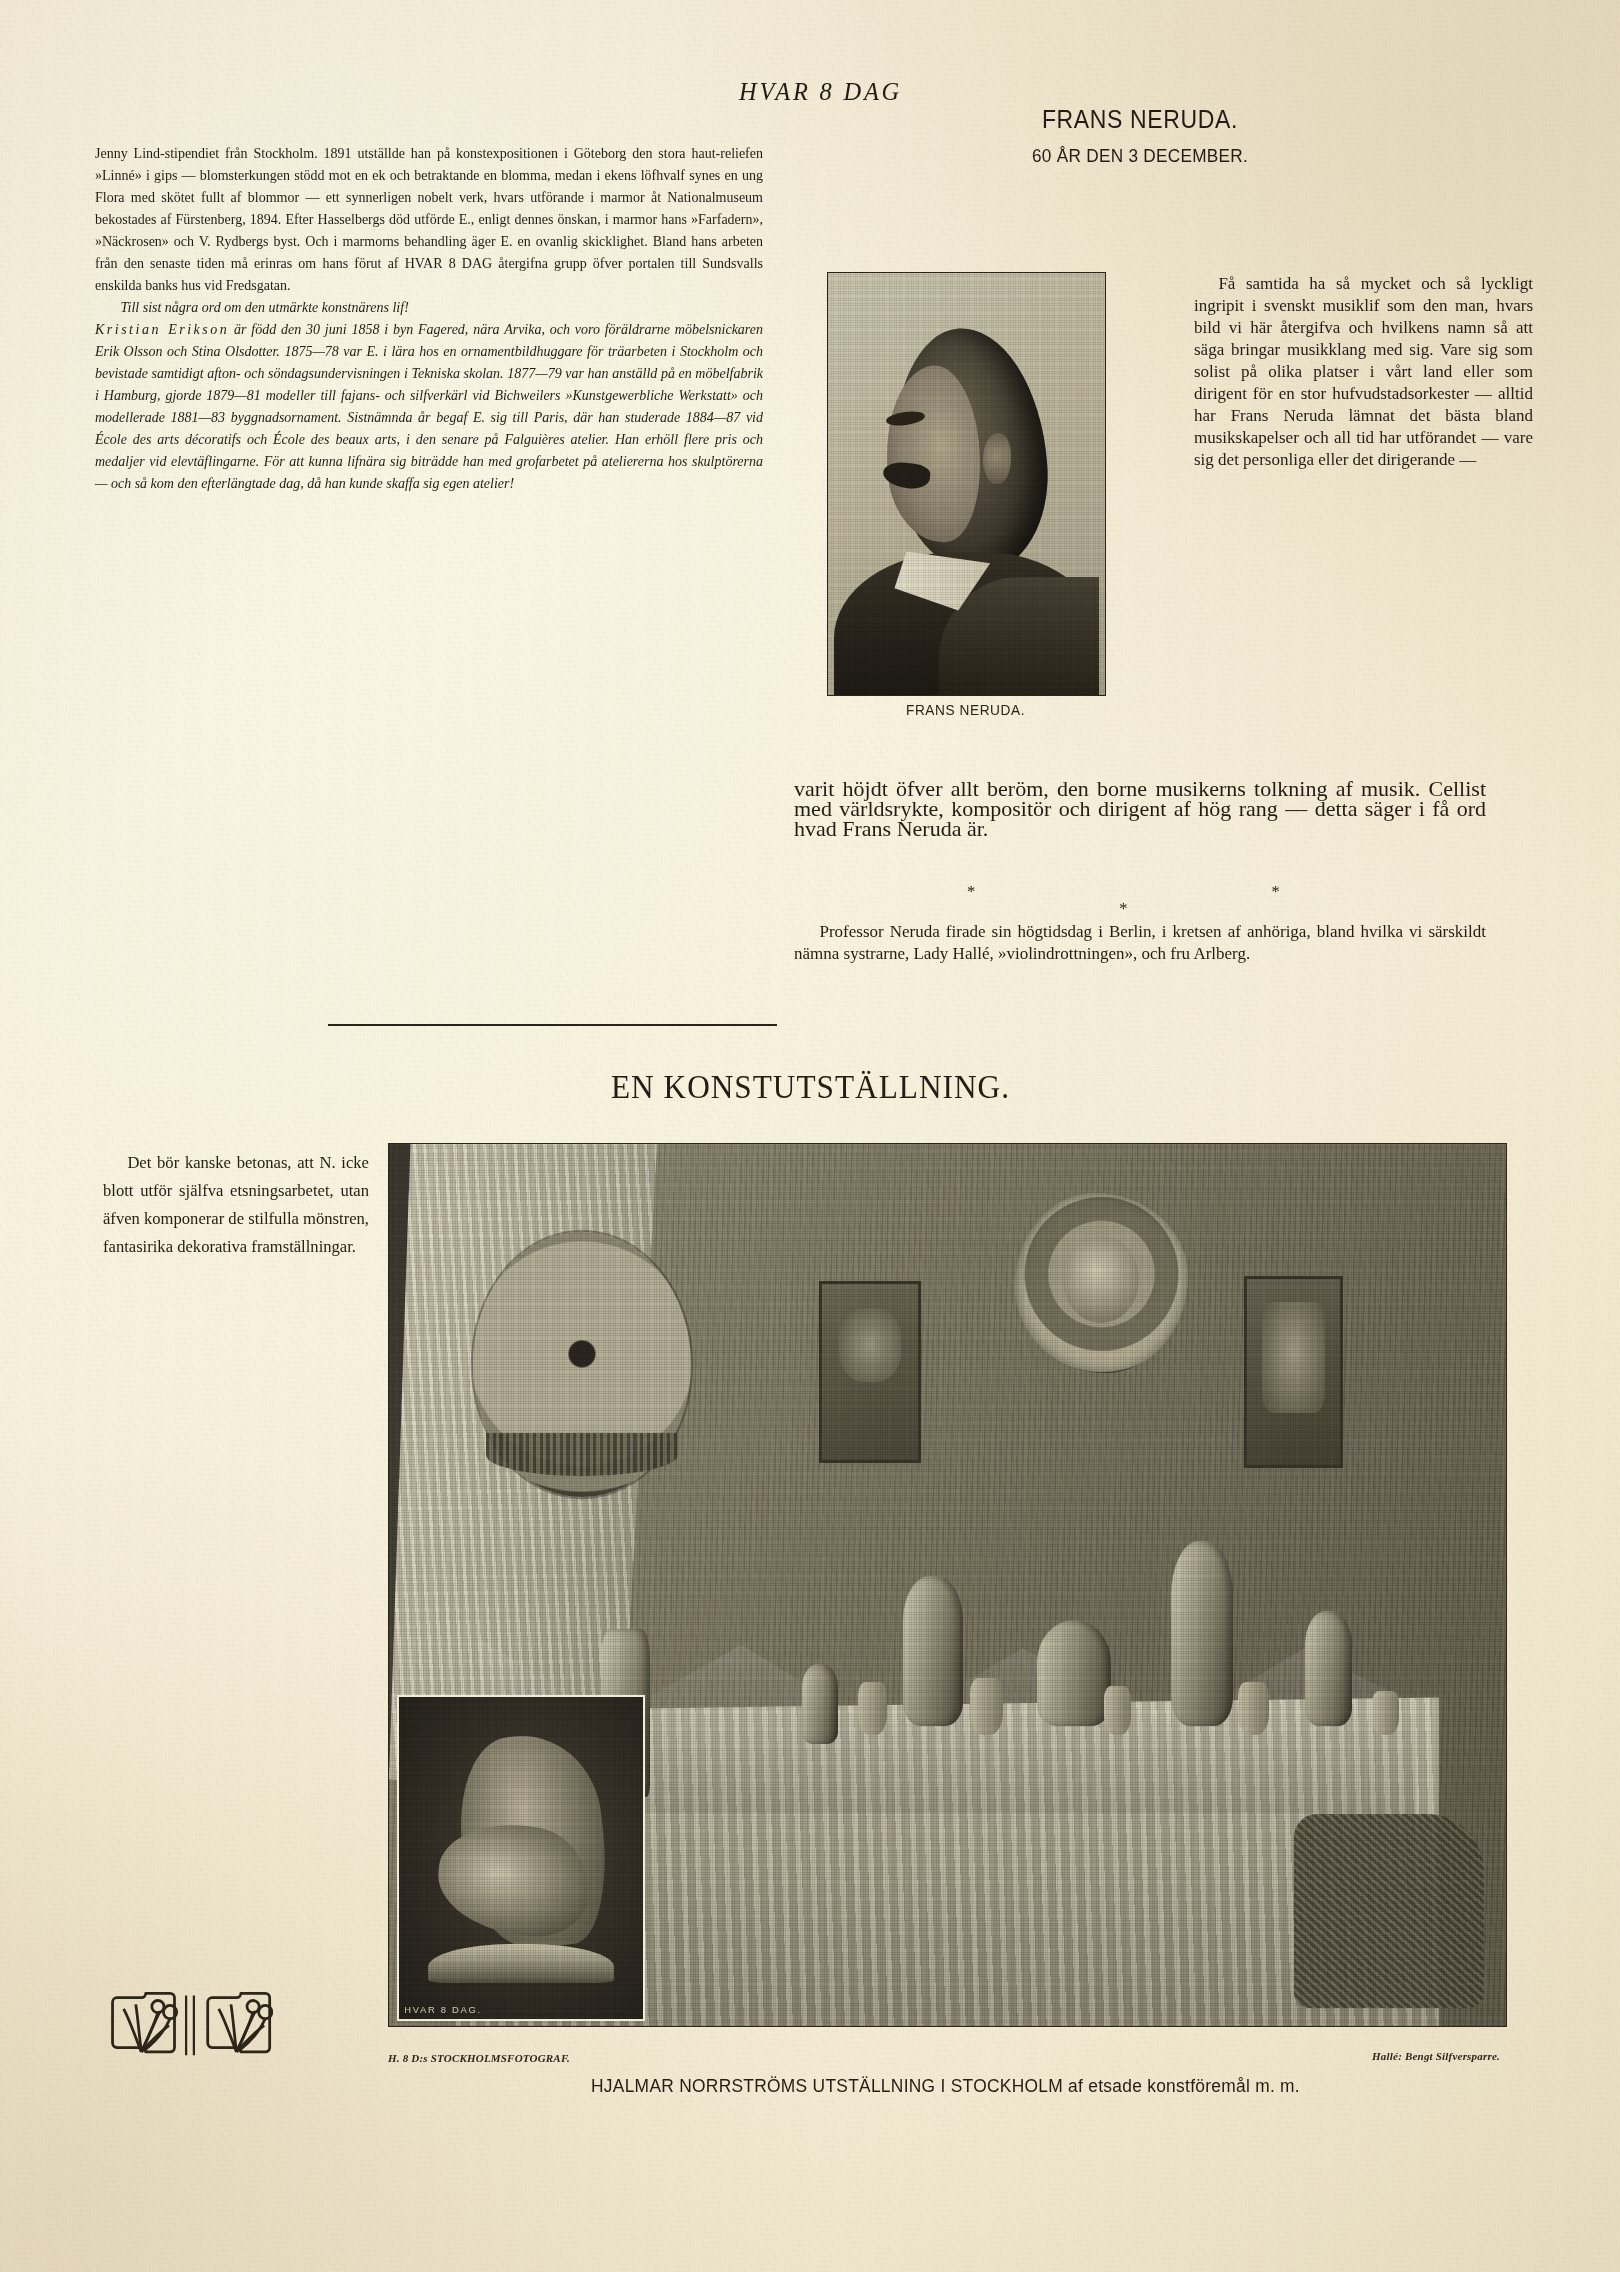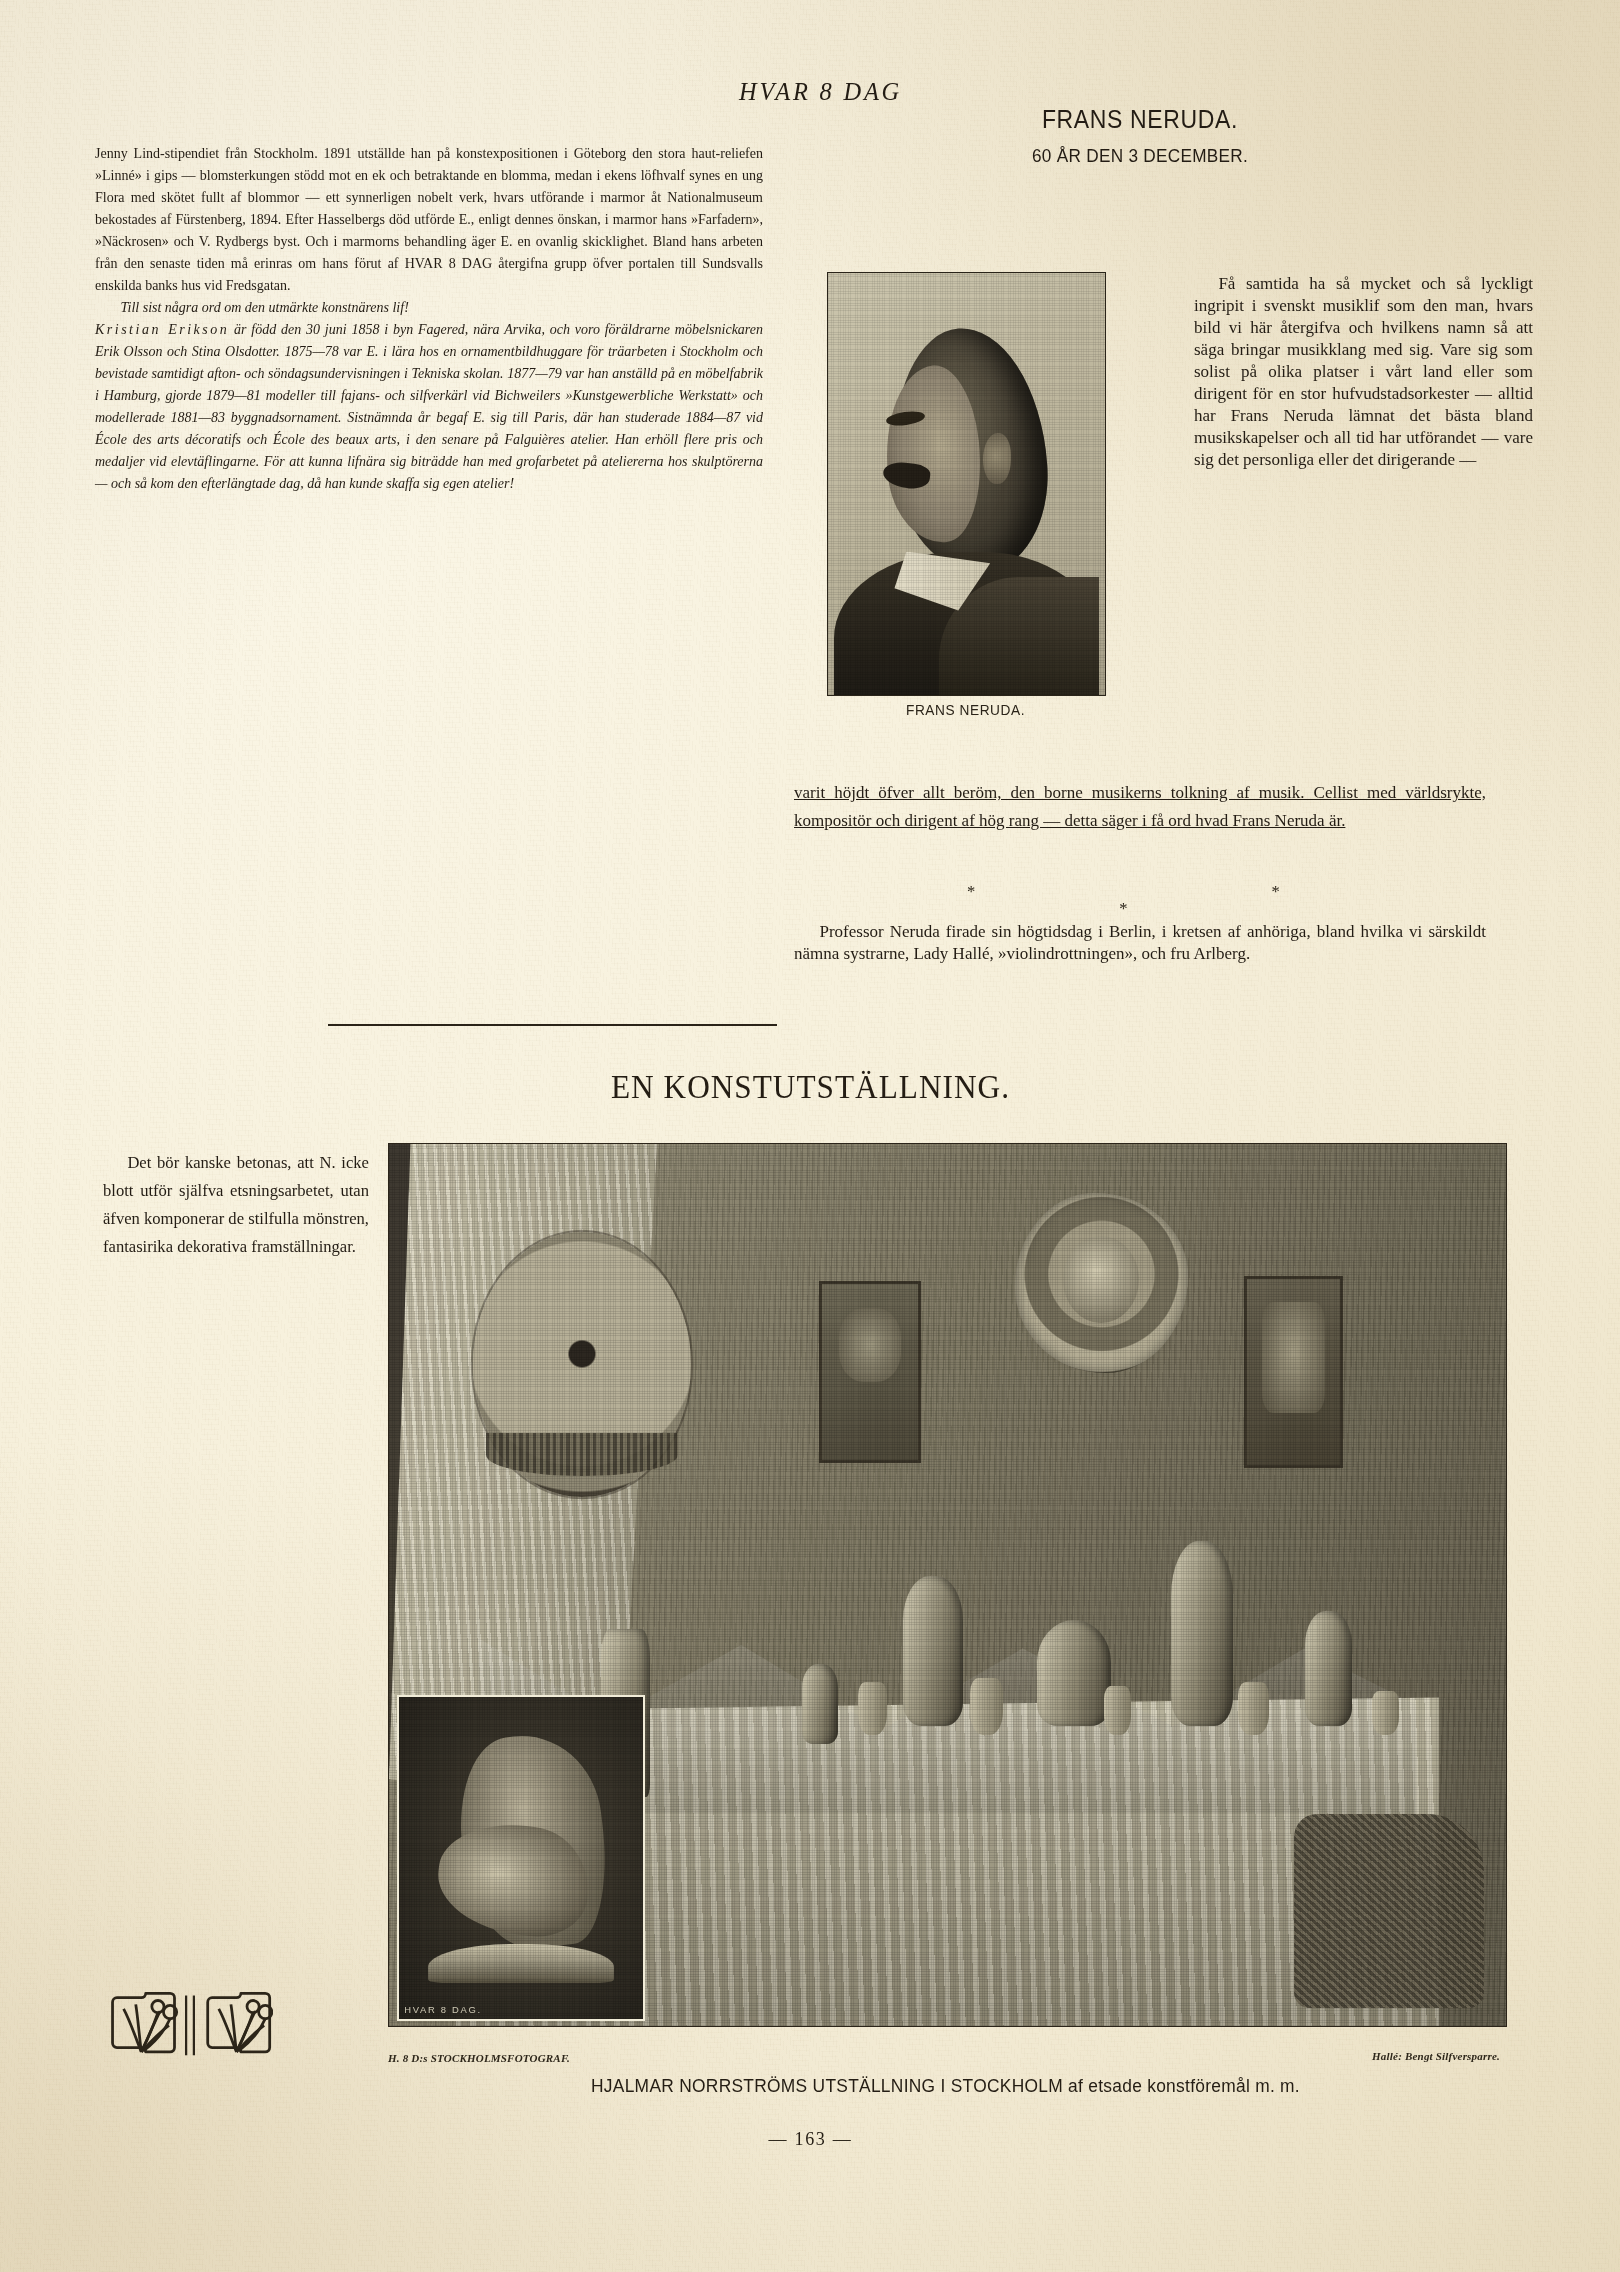--- a/index.html
+++ b/index.html
@@ -120,21 +120,21 @@
   
   .col-narrow{
     position:absolute;left:1194px;top:273px;width:339px;
     font-size:17px;line-height:22px;text-align:justify;
   }
   .col-narrow p{margin:0;text-indent:24.4px;}
 
   
   .col-wide{
     position:absolute;left:794px;top:779px;width:692px;
-    font-size:17px;line-height:28px;text-align:justify;text-decoration:underline;
+    font-size:22px;line-height:20px;text-align:justify;
   }
   .col-wide p{margin:0;}
 
   
   #asterisks{position:absolute;left:794px;top:882px;width:692px;height:50px;}
   #asterisks span{position:absolute;font-size:16.6px;color:#2a2318;}
   .ast-l{left:25%;top:0;}
   .ast-r{left:69%;top:0;}
   .ast-c{left:47%;top:16.6px;}
 
@@ -434,16 +434,15 @@
       <g stroke="#2c2519" stroke-width="4">
         <line x1="143" y1="24" x2="143" y2="132"></line>
         <line x1="157" y1="24" x2="157" y2="132"></line>
       </g>
     </svg>
   </div>
 
   <div id="credit-left">H. 8 D:s STOCKHOLMSFOTOGRAF.</div>
   <div id="credit-right">Hallé: Bengt Silfversparre.</div>
   <div id="photo-caption">HJALMAR NORRSTRÖMS UTSTÄLLNING I STOCKHOLM af etsade konstföremål m. m.</div>
-  <div id="page-number">— 163 —</div>
 
 </div>
 
 
 </body></html>

